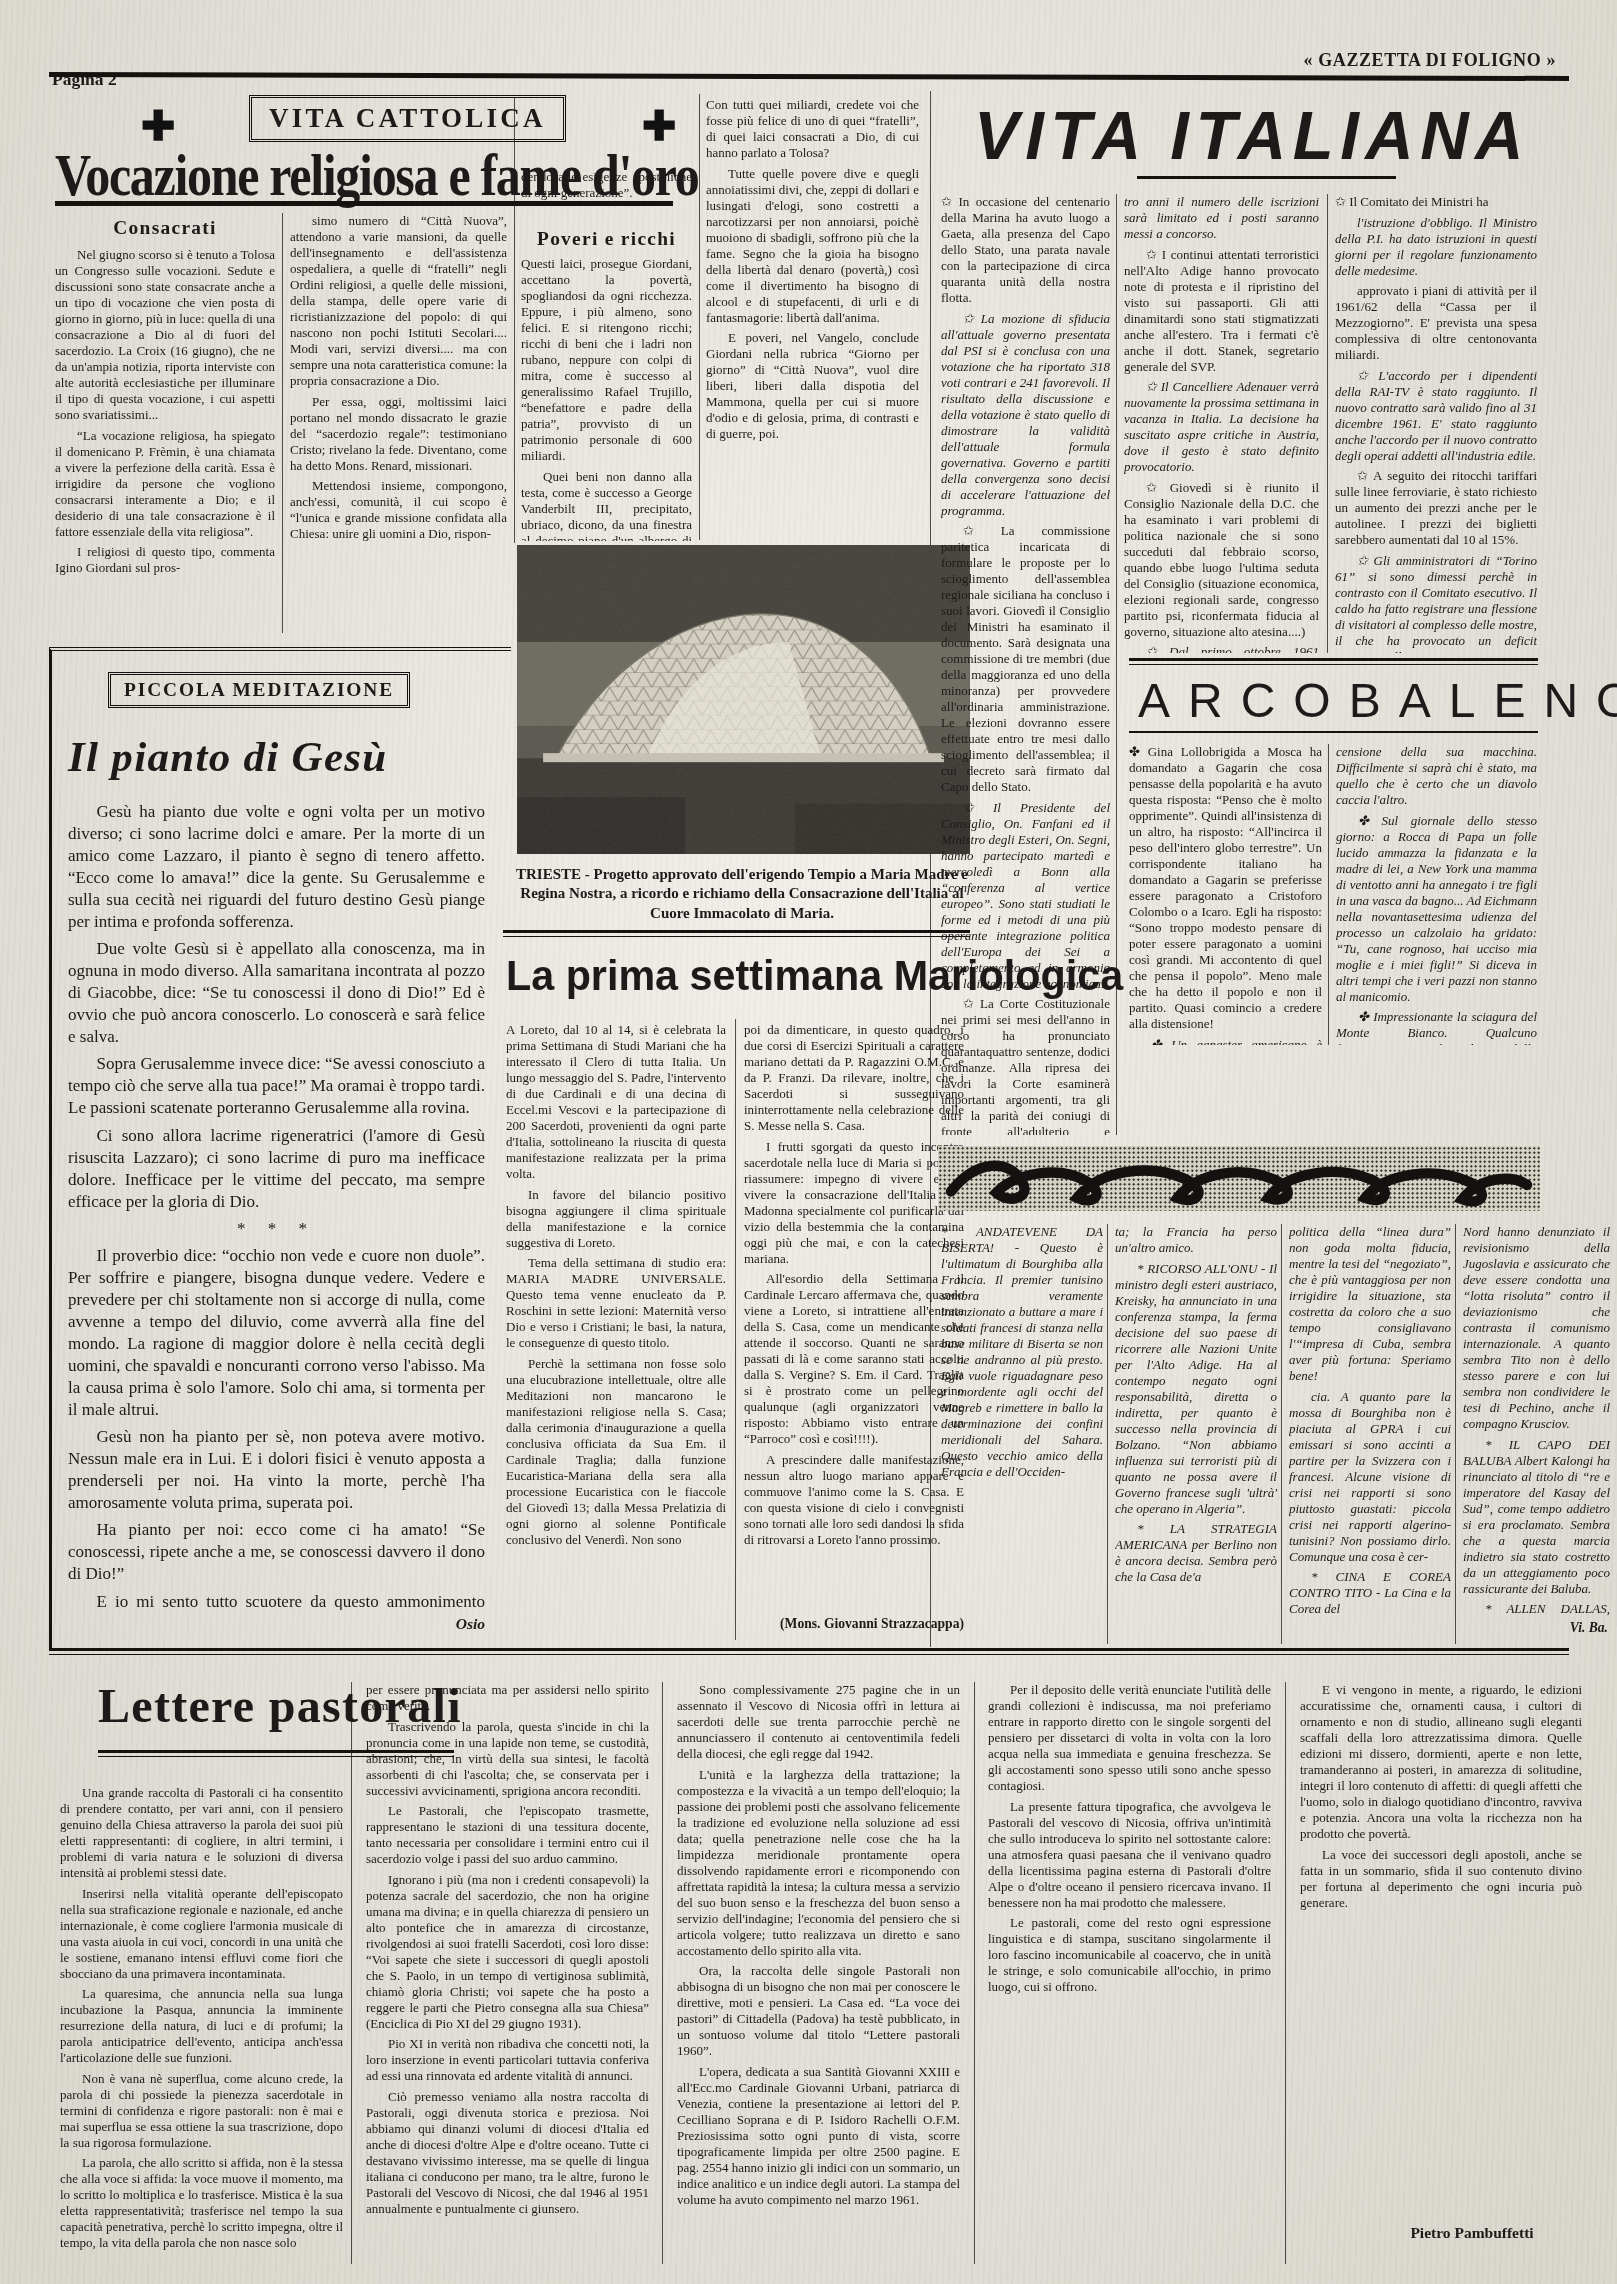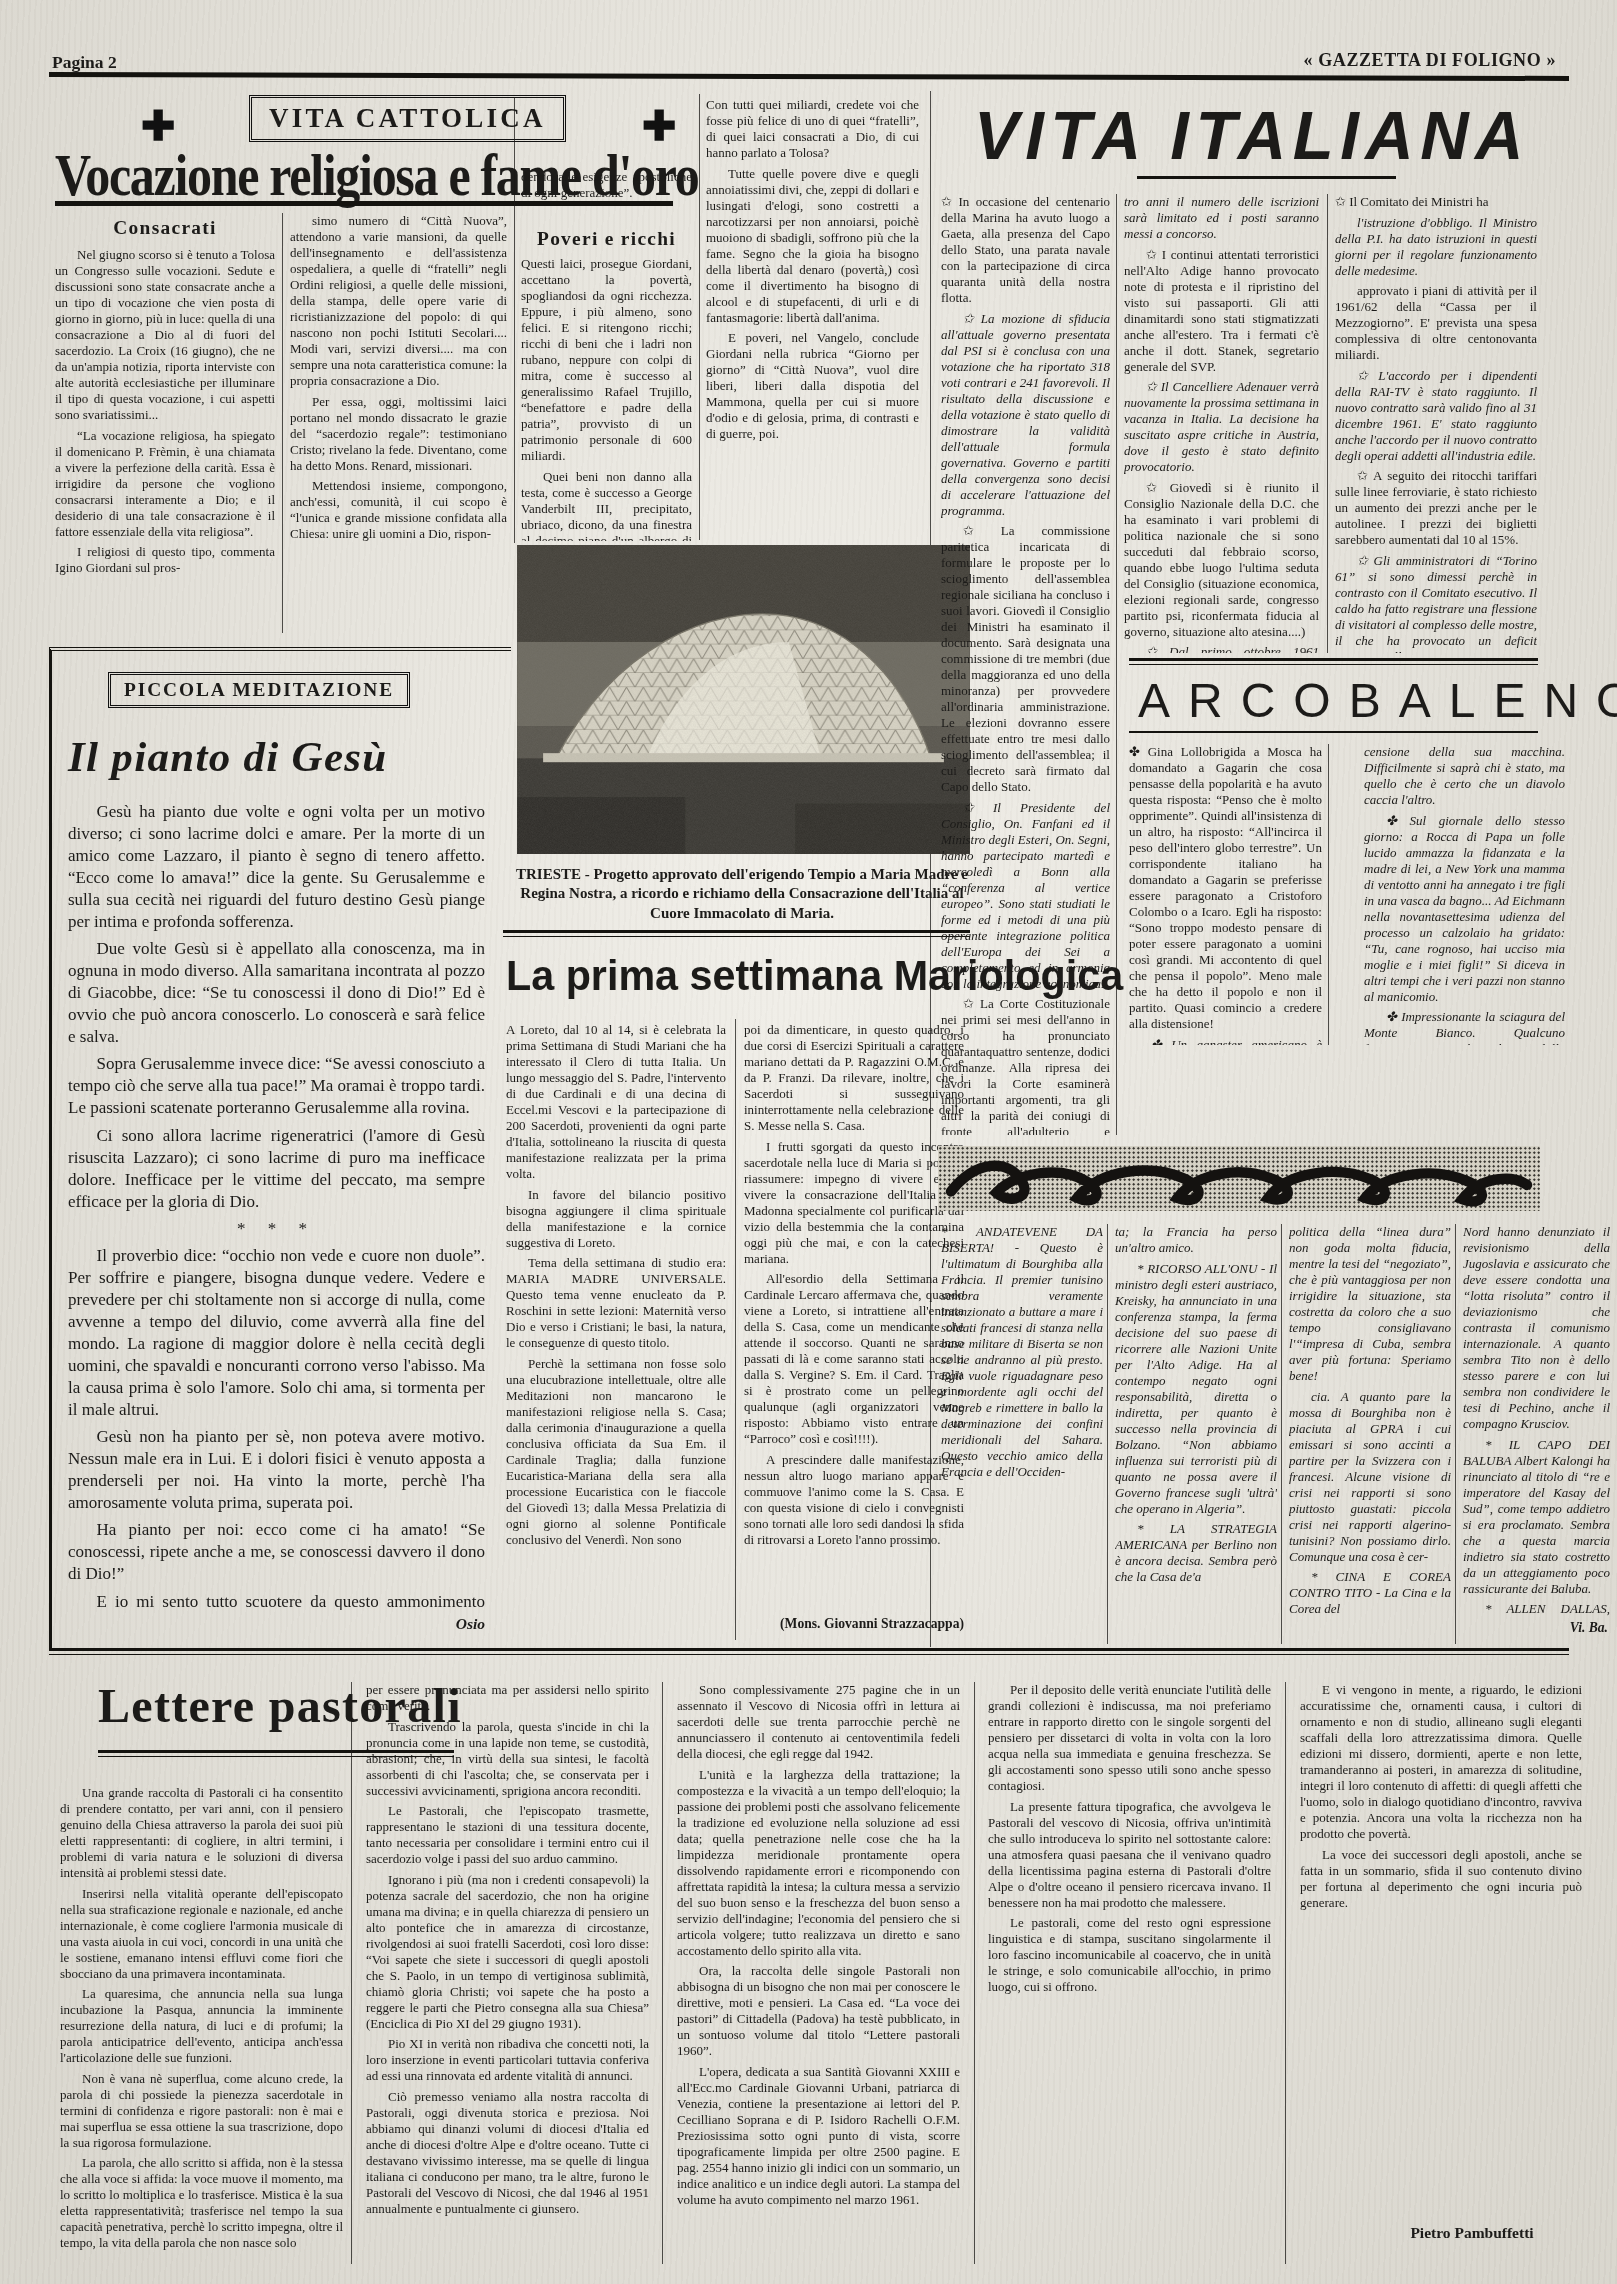--- a/index.html
+++ b/index.html
@@ -29,21 +29,21 @@
   .h-lettere{font-weight:bold;font-size:48px;letter-spacing:1.3px;white-space:nowrap;}
   .h-pianto{font-weight:bold;font-style:italic;font-size:43px;letter-spacing:1.3px;white-space:nowrap;}
   .subhead{font-weight:bold;font-size:19.4px;text-align:center;letter-spacing:1.3px;}
   .pm-kicker{font-size:19.4px;letter-spacing:1.9px;padding:3.9px 13px;}
   .medit-box{position:absolute;border-top:4.5px double #14130f;border-left:3.2px solid #14130f;}
   .medit-body{font-size:17px;line-height:22px;}
   .medit-body p{margin:0 0 5.2px;text-indent:28.5px;}
   .sep{text-align:center;text-indent:0 !important;letter-spacing:9px;}
   .caption{font-weight:bold;font-size:15px;line-height:19.4px;text-align:center;}
   .sig{position:absolute;font-weight:bold;text-align:right;font-size:15.5px;}
-  .pageno{font-weight:bold;font-size:17.5px;}
+  .pageno{font-weight:bold;font-size:17.5px;margin-top:17px;}
   .masthead{font-weight:bold;font-size:18px;letter-spacing:0.6px;}
   .photo{position:absolute;overflow:hidden;background:#55534d;}
   .banner{position:absolute;background-color:#d6d2c6;
           background-image:radial-gradient(circle, #2a2823 34%, transparent 36%);
           background-size:4.5px 4.5px;overflow:hidden;}
 </style>
 </head>
 <body>
 
 <div class="page">
@@ -177,21 +177,21 @@
     </div>
 
   <div class="hrd" style="left:1129px;top:658px;width:409px;"></div>
   <div class="abs h-arcobaleno" style="left:1138px;top:673px;">ARCOBALENO</div>
   <div class="hr" style="left:1129px;top:731px;width:409px;height:1.9px;"></div>
   <div class="col nofirst" style="left:1129px;top:744px;width:193px;height:301px;">
       <p>✤ Gina Lollobrigida a Mosca ha domandato a Gagarin che cosa pensasse della popolarità e ha avuto questa risposta: “Penso che è molto opprimente”. Quindi all'insistenza di un altro, ha risposto: “All'incirca il peso dell'intero globo terrestre”. Un corrispondente italiano ha domandato a Gagarin se preferisse essere paragonato a Cristoforo Colombo o a Icaro. Egli ha risposto: “Sono troppo modesto pensare di poter essere paragonato a uomini così grandi. Mi accontento di quel che pensa il popolo”. Meno male che ha detto il popolo e non il partito. Quasi comincio a credere alla distensione!</p>
       <p class="ital">✤ Un gangster americano è morto, ucciso dallo scoppio di un ordigno collegato con l'ac-</p>
     </div>
   <div class="vr" style="left:1328px;top:744px;height:301px;"></div>
-  <div class="col nofirst itcol" style="left:1336px;top:744px;width:201px;height:301px;margin-left:28px;">
+  <div class="col nofirst itcol" style="left:1336px;top:744px;width:201px;height:301px;">
       <p>censione della sua macchina. Difficilmente si saprà chi è stato, ma quello che è certo che un diavolo caccia l'altro.</p>
       <p>✤ Sul giornale dello stesso giorno: a Rocca di Papa un folle lucido ammazza la fidanzata e la madre di lei, a New York una mamma di ventotto anni ha annegato i tre figli in una vasca da bagno... Ad Eichmann nella novantasettesima udienza del processo un calzolaio ha gridato: “Tu, cane rognoso, hai ucciso mia moglie e i miei figli!” Si diceva in altri tempi che i veri pazzi non stanno al manicomio.</p>
       <p>✤ Impressionante la sciagura del Monte Bianco. Qualcuno fortunatamente s'è salvato dalla bianca dominatrice delle vette. Ma è molto più difficile sottrarsi alla dama bianca!</p>
     </div>
 
   <div class="banner" style="left:938px;top:1146px;width:602px;height:65px;">
     <svg width="602" height="65" viewBox="0 0 930 100">
       <path d="M20,70 C60,20 110,20 130,55 C145,80 110,90 90,72 C120,40 190,30 230,55 C260,74 240,92 215,80 C250,35 330,28 380,50 C420,68 400,92 370,80 C400,40 470,30 520,52 C555,68 540,90 510,80 C540,38 620,30 670,52 C705,68 690,92 660,80 C690,40 770,32 820,55 C855,72 840,94 810,82 C840,45 890,45 910,60" fill="none" stroke="#141210" stroke-width="16" stroke-linecap="round"></path>
     </svg>
   </div>

